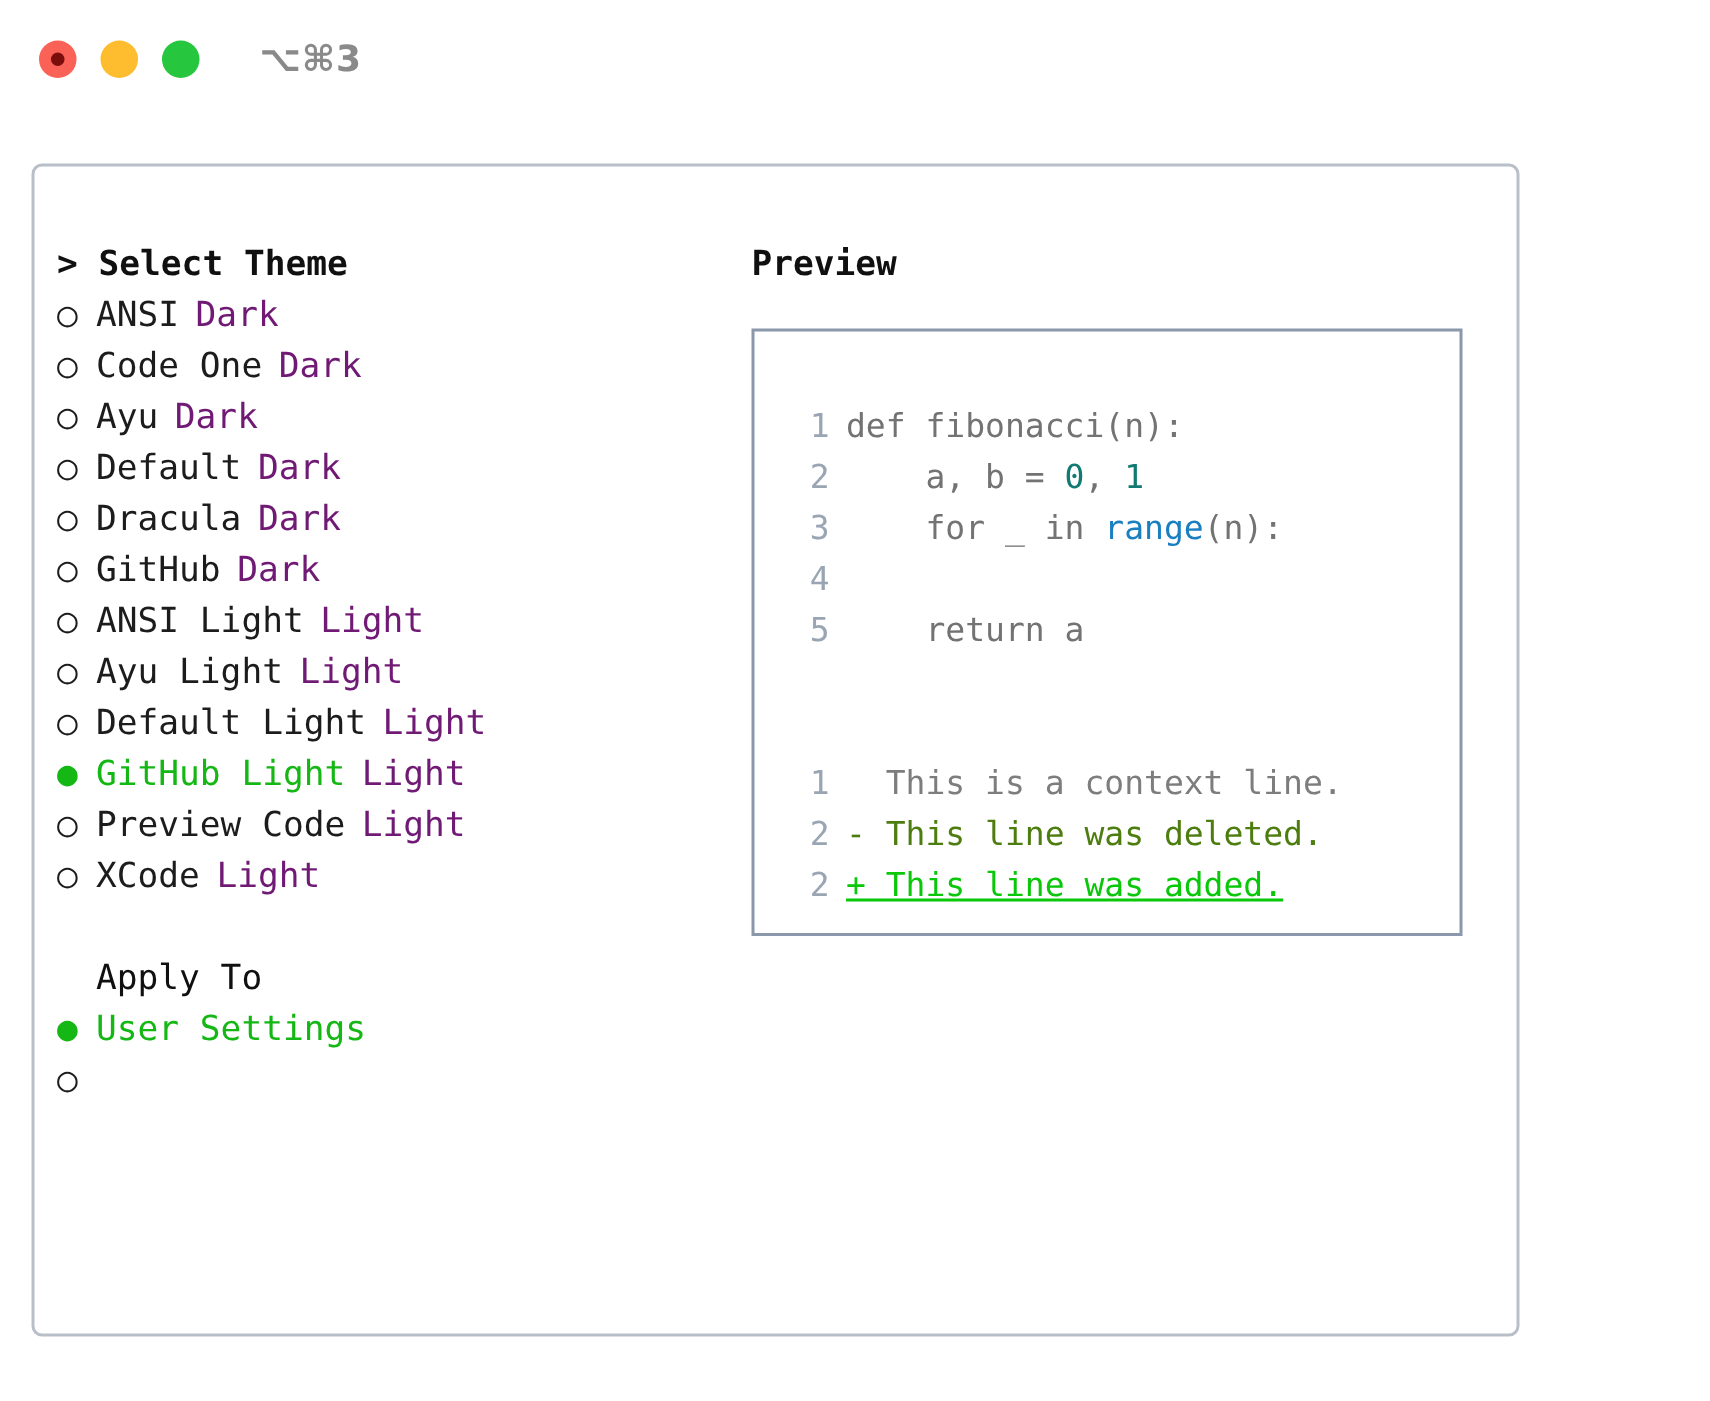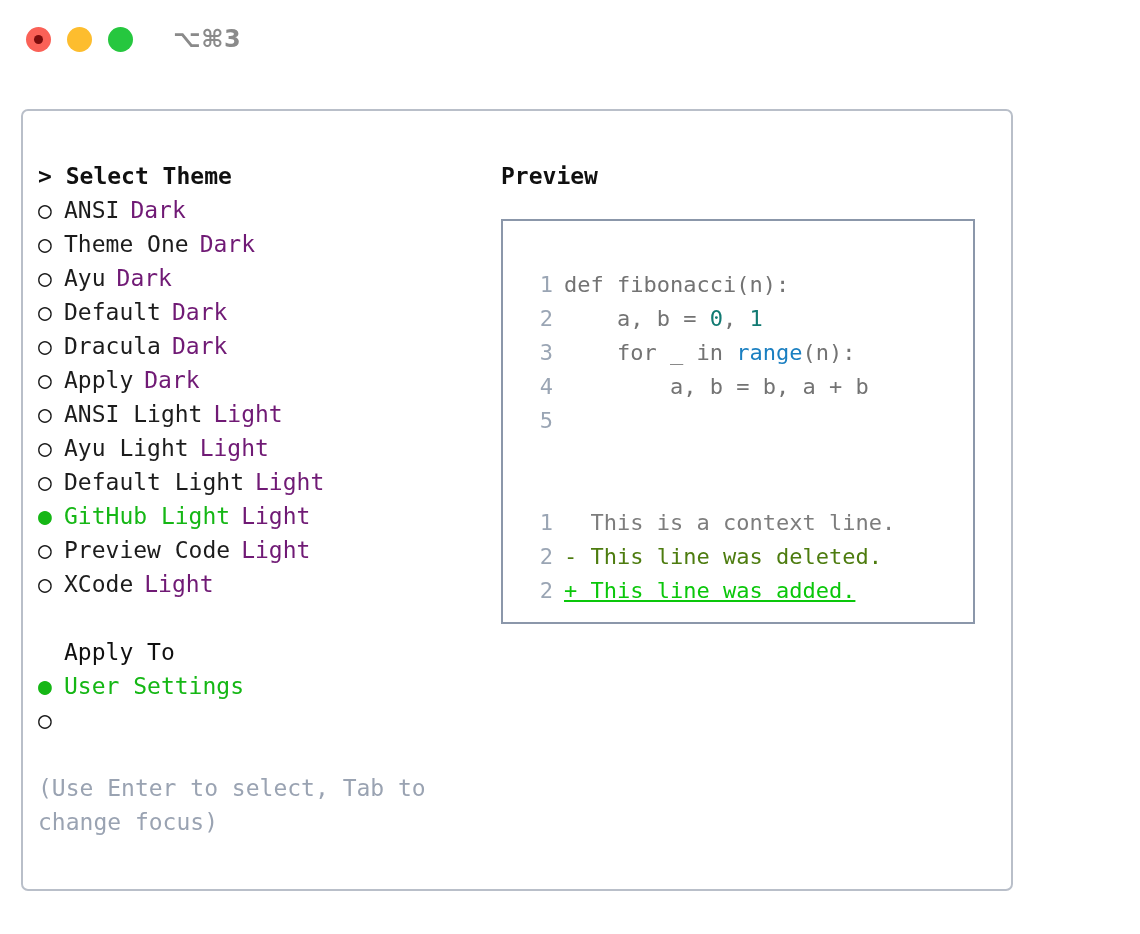--- a/index.html
+++ b/index.html
@@ -208,41 +208,41 @@
         <div class="col-heading">&gt; Select Theme</div>
 
         <div class="opt-list">
           <div class="opt-row">
             <span class="marker">○</span>
             <span class="opt-name">ANSI</span>
             <span class="opt-variant">Dark</span>
           </div>
           <div class="opt-row">
             <span class="marker">○</span>
-            <span class="opt-name">Theme One</span>
+            <span class="opt-name">Code One</span>
             <span class="opt-variant">Dark</span>
           </div>
           <div class="opt-row">
             <span class="marker">○</span>
             <span class="opt-name">Ayu</span>
             <span class="opt-variant">Dark</span>
           </div>
           <div class="opt-row">
             <span class="marker">○</span>
             <span class="opt-name">Default</span>
             <span class="opt-variant">Dark</span>
           </div>
           <div class="opt-row">
             <span class="marker">○</span>
             <span class="opt-name">Dracula</span>
             <span class="opt-variant">Dark</span>
           </div>
           <div class="opt-row">
             <span class="marker">○</span>
-            <span class="opt-name">Apply</span>
+            <span class="opt-name">GitHub</span>
             <span class="opt-variant">Dark</span>
           </div>
           <div class="opt-row">
             <span class="marker">○</span>
             <span class="opt-name">ANSI Light</span>
             <span class="opt-variant">Light</span>
           </div>
           <div class="opt-row">
             <span class="marker">○</span>
             <span class="opt-name">Ayu Light</span>
@@ -277,21 +277,20 @@
         <div class="opt-list">
           <div class="opt-row selected">
             <span class="marker on">●</span>
             <span class="opt-name">User Settings</span>
           </div>
           <div class="opt-row">
             <span class="marker">○</span>
           </div>
         </div>
 
-        <div class="hint">(Use Enter to select, Tab to change focus)</div>
       </div>
 
       <div class="right-col">
         <div class="col-heading">Preview</div>
 
         <div class="preview-box">
 
           <div class="code-line">
             <span class="lineno">1</span>
             <span class="code-text">def </span><span class="tok-fn">fibonacci</span><span class="code-text">(n):</span>
@@ -302,25 +301,25 @@
             <span class="code-text">    a, b = </span><span class="tok-num">0</span><span class="code-text">, </span><span class="tok-num">1</span>
           </div>
 
           <div class="code-line">
             <span class="lineno">3</span>
             <span class="code-text">    for _ in </span><span class="tok-call">range</span><span class="code-text">(n):</span>
           </div>
 
           <div class="code-line">
             <span class="lineno">4</span>
-            <span class="code-text">        a, b = b, a + b</span>
           </div>
 
           <div class="code-line">
             <span class="lineno">5</span>
+            <span class="code-text">    return a</span>
           </div>
 
           <div class="blank-line"></div>
           <div class="blank-line"></div>
 
           <div class="code-line">
             <span class="lineno">1</span>
             <span class="diff-ctx">  This is a context line.</span>
           </div>
           <div class="code-line">

